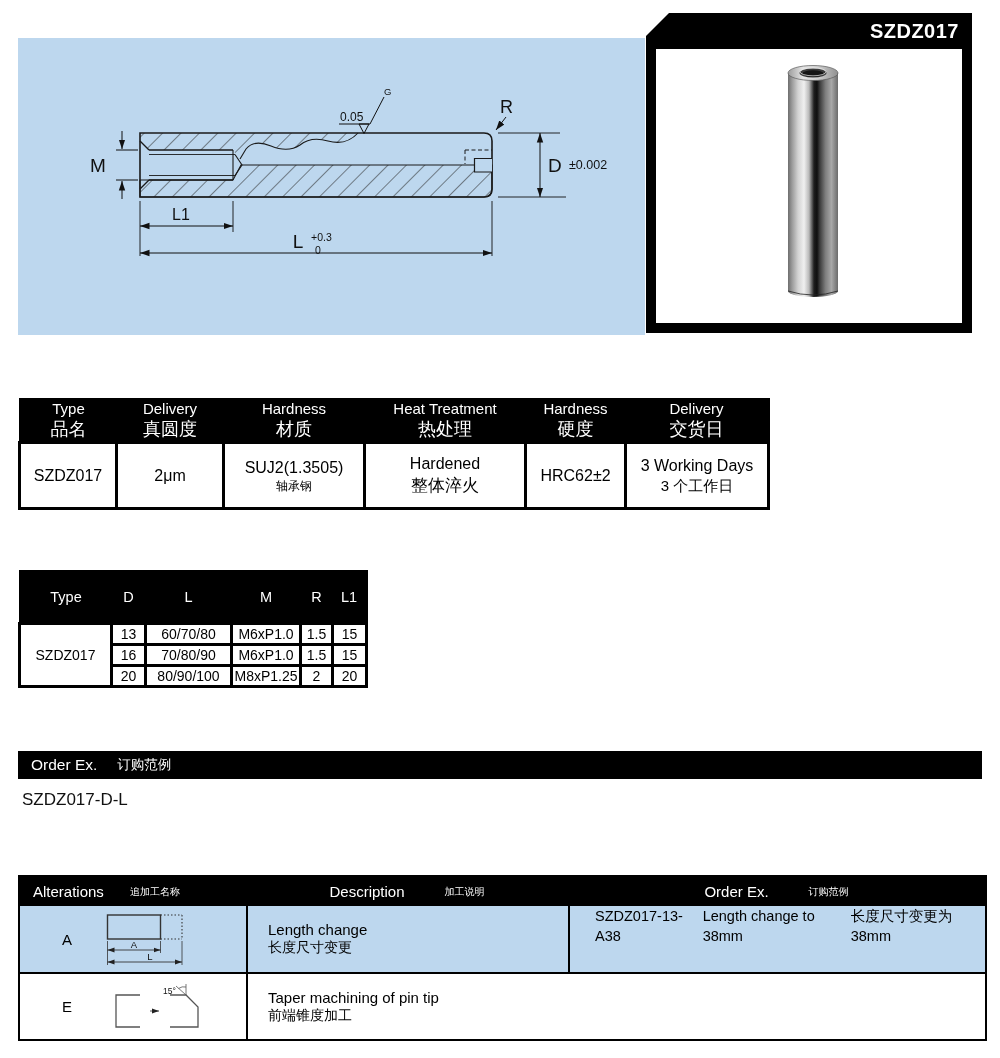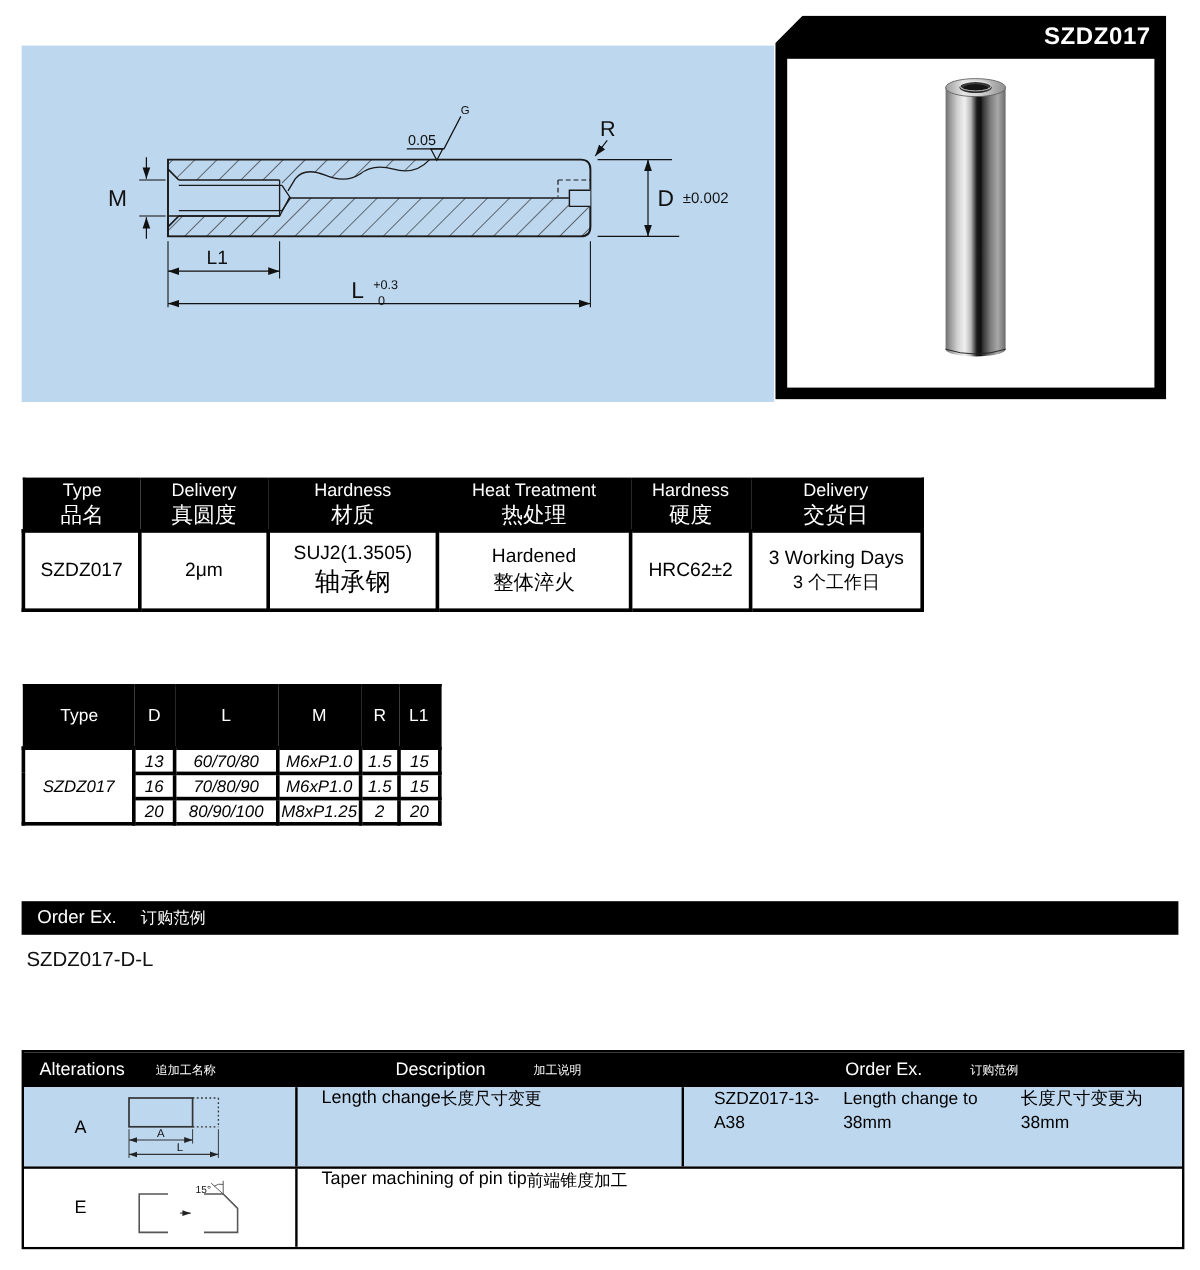--- a/index.html
+++ b/index.html
@@ -55,21 +55,21 @@
     position:absolute; left:18px; top:570px; width:347px;
     border-collapse:collapse; table-layout:fixed;
     border:2px solid #000; text-align:center;
   }
   table.dims th {
     background:#000; color:#fff; font-weight:normal;
     height:52px; font-size:14.5px; border:0; vertical-align:middle;
   }
   table.dims td {
     background:#fff; border:3px solid #000;
-    height:21px; font-size:14px; vertical-align:middle; padding:0 1px;font-style:italic;
+    height:21px; font-size:14px; vertical-align:middle; padding:0 1px;
   }
 
   
   .order-bar {
     position:absolute; left:18px; top:751px; width:964px; height:28px;
     background:#000; color:#fff; display:flex; align-items:center;
     padding-left:13px; gap:20px;
   }
   .order-bar .en { font-size:15.5px; }
   .order-bar .zhh { font-size:13.5px; }
@@ -91,21 +91,21 @@
   .alt-hcell .hzh { font-size:10px; }
   .alt-hcell.h1 { padding-left:13px; gap:26px; }
   .alt-hcell.h2, .alt-hcell.h3 { justify-content:center; }
   .alt-row { display:grid; grid-template-columns:226px 322px auto; }
   .alt-row.row-a { background:#bdd7ee; height:66px; }
   .alt-row.row-e { background:#fff; height:67px; border-top:2.5px solid #000; }
   .alt-cell { min-height:100%; }
   .alt-cell.c2, .alt-cell.c3 { border-left:2.5px solid #000; }
   .alt-cell.c1 { display:flex; align-items:center; padding-left:42px; gap:34px; }
   .alt-code { font-size:15px; }
-  .alt-cell.c2 { display:flex; justify-content:flex-start; padding-left:20px; }
+  .alt-cell.c2 { display:flex; flex-direction:column; justify-content:center; padding-left:20px; }
   .alt-cell.c2 .den { font-size:15px; }
   .alt-cell.c2 .dzh { font-size:14px; margin-top:1px; }
   .alt-cell.c3 { display:flex; flex-direction:row; justify-content:center; padding-left:25px; font-size:14.5px; line-height:1.4; }
 
   svg text { fill:#111; font-family:"Liberation Sans","DejaVu Sans",sans-serif; }
 </style>
 </head>
 <body>
 
 <div class="drawing-panel">
@@ -232,21 +232,21 @@
       <th><span>Hardness</span><span class="zh">材质</span></th>
       <th><span>Heat Treatment</span><span class="zh">热处理</span></th>
       <th><span>Hardness</span><span class="zh">硬度</span></th>
       <th><span>Delivery</span><span class="zh">交货日</span></th>
     </tr>
   </thead>
   <tbody>
     <tr>
       <td><span>SZDZ017</span></td>
       <td><span>2μm</span></td>
-      <td><span>SUJ2(1.3505)</span><span class="zh" style="font-size:21px">轴承钢</span></td>
+      <td><span>SUJ2(1.3505)</span><span class="zh" style="font-size:12px">轴承钢</span></td>
       <td><span>Hardened</span><span class="zh" style="font-size:17px">整体淬火</span></td>
       <td><span>HRC62±2</span></td>
       <td><span>3 Working Days</span><span class="zh" style="font-size:15px">3 个工作日</span></td>
     </tr>
   </tbody>
 </table>
 
 <table class="dims">
   <colgroup>
     <col style="width:92px">

